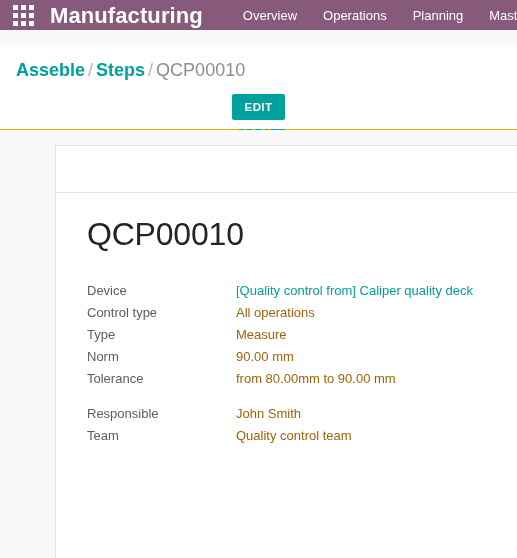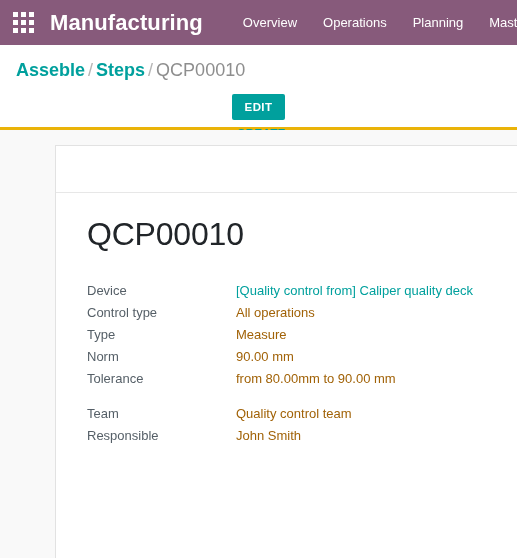--- a/index.html
+++ b/index.html
@@ -20,21 +20,21 @@
     height: 558px;
     background: #f9f9f9;
     overflow: hidden;
   }
 
   
   .navbar {
     position: absolute;
     top: 0; left: 0;
     width: 517px;
-    height: 45px;
+    height: 30px;
     background: #875A7B;
     display: flex;
     align-items: center;
     overflow: hidden;
     white-space: nowrap;
   }
 
   .apps-menu {
     width: 46px;
     height: 45px;
@@ -84,21 +84,21 @@
   }
   .nav-item:first-child { padding-left: 0; }
 
   
   .control-panel {
     position: absolute;
     top: 45px; left: 0;
     width: 517px;
     height: 85px;
     background: #ffffff;
-    border-bottom: 3px solid #eab308;
+    border-bottom: 1px solid #eab308;
     padding: 14px 16px 0 16px;
   }
 
   .breadcrumb {
     font-size: 18px;
     line-height: 22px;
     color: #8e8e8e;
     white-space: nowrap;
   }
   .bc-link {
@@ -291,26 +291,26 @@
           <div class="field-row">
             <div class="field-label">Tolerance</div>
             <div class="field-value">from 80.00mm to 90.00 mm</div>
           </div>
         </div>
 
         <div class="group-gap"></div>
 
         <div class="field-group">
           <div class="field-row">
+            <div class="field-label">Responsible</div>
+            <div class="field-value">John Smith</div>
+          </div>
+          <div class="field-row">
             <div class="field-label">Team</div>
             <div class="field-value">Quality control team</div>
           </div>
-          <div class="field-row">
-            <div class="field-label">Responsible</div>
-            <div class="field-value">John Smith</div>
-          </div>
         </div>
 
       </div>
     </div>
   </div>
 
 </div>
 
 </body></html>

